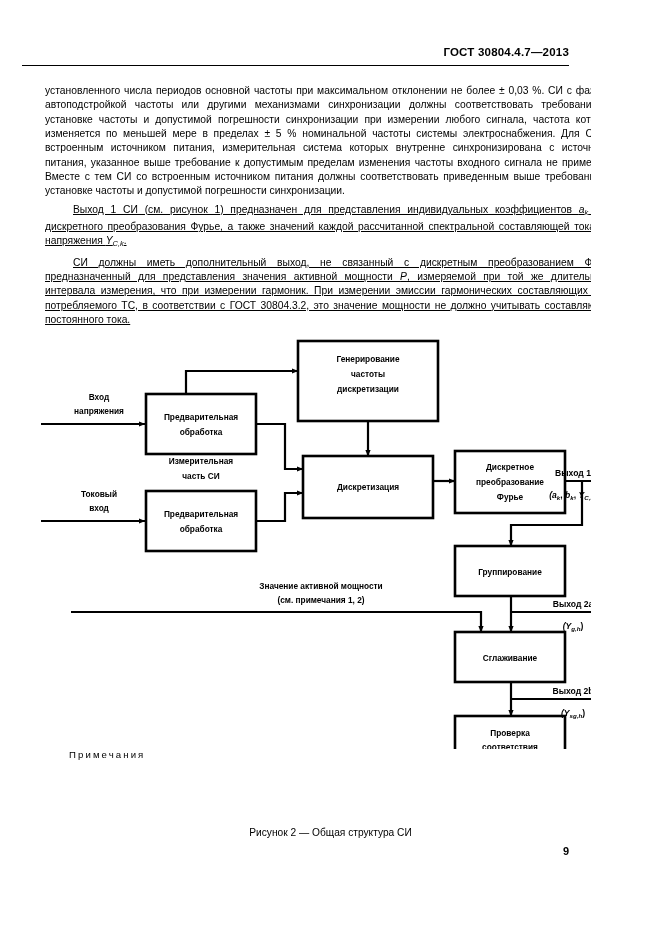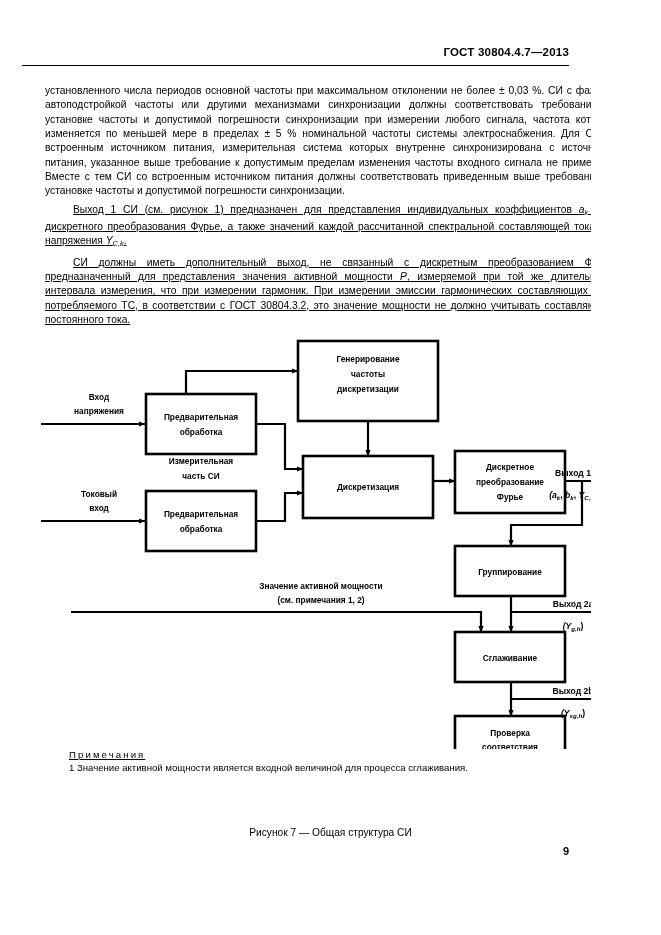--- a/index.html
+++ b/index.html
@@ -82,21 +82,20 @@
     left: 41px;
     width: 580px;
     font-size: 9.6px;
     line-height: 13.2px;
     text-align: justify;
   }
   #notes p { margin: 0; }
   #notes .nhead {
     text-indent: 28px;
     letter-spacing: 2.1px;
-    text-decoration: underline;
   }
   #notes .nitem { text-indent: 28px; }
 
   #figcaption {
     position: absolute;
     top: 827px;
     left: 0;
     width: 661px;
     text-align: center;
     font-size: 10.2px;
@@ -234,20 +233,19 @@
           <tspan font-style="italic">(Y</tspan><tspan font-size="6.2" font-style="italic" dy="2">sg,h</tspan><tspan dy="-2">)</tspan>
         </text>
 
         <text x="520" y="495">(проходит/не проходит)</text>
       </g>
     </svg>
   </div>
 
   <div id="notes">
     <p class="nhead">Примечания</p>
-    <p class="nitem">1 Значение активной мощности является входной величиной для процесса сглаживания.</p>
   </div>
 
-  <div id="figcaption">Рисунок 7 — Общая структура СИ</div>
+  <div id="figcaption">Рисунок 2 — Общая структура СИ</div>
 
   <div id="pagenum">9</div>
 
 </div>
 
 </body></html>

